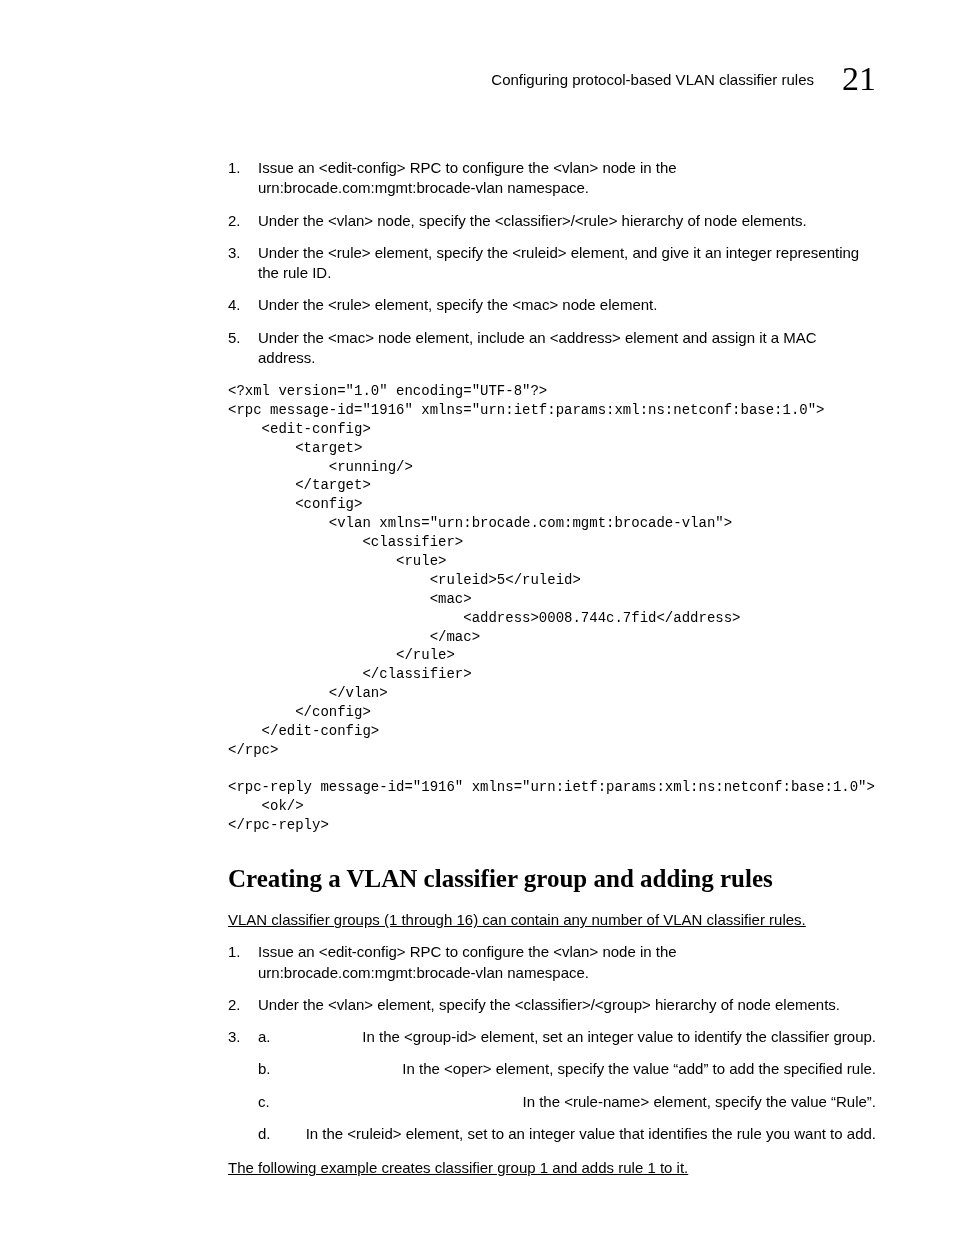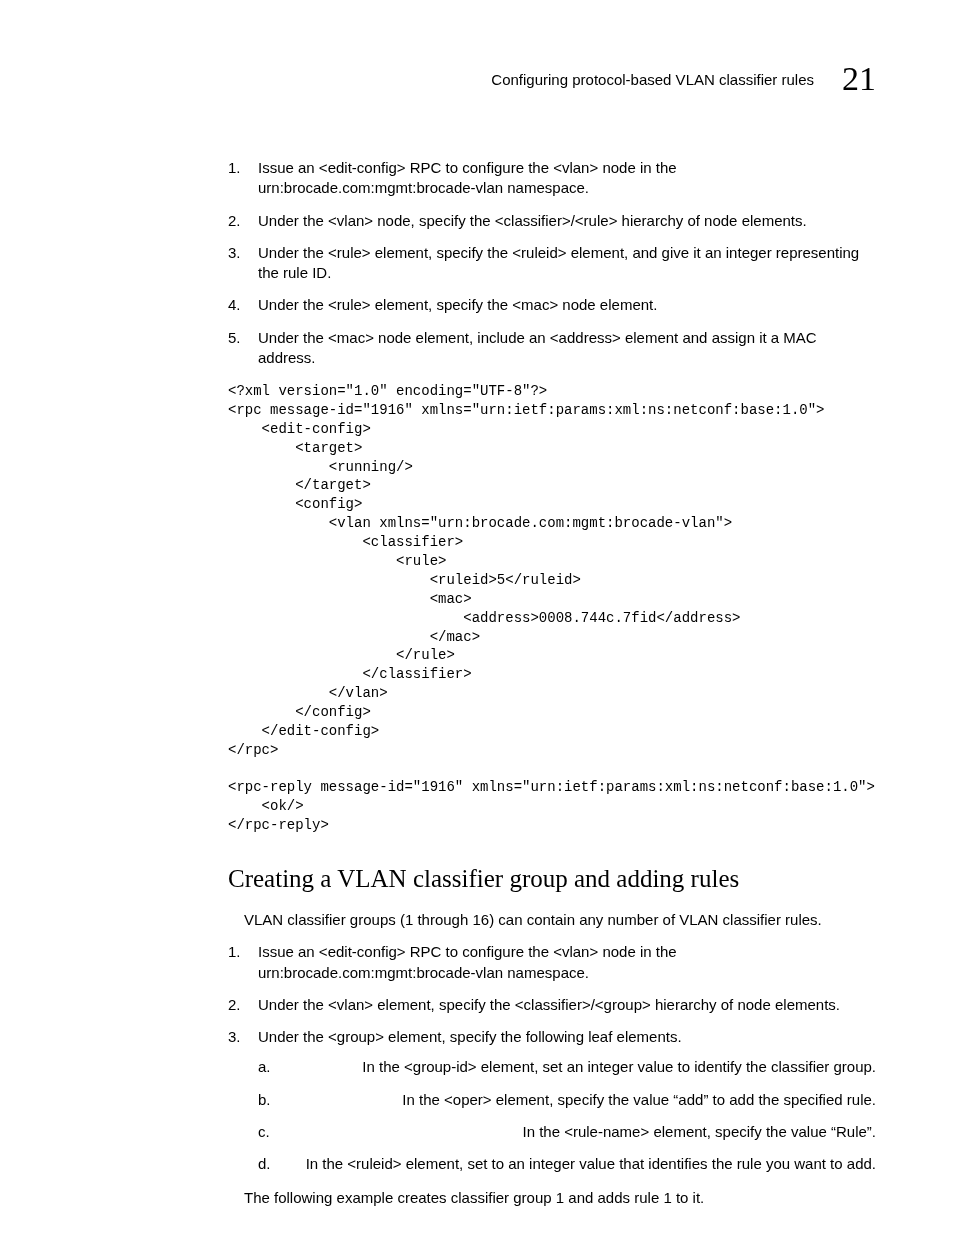--- a/index.html
+++ b/index.html
@@ -76,26 +76,27 @@
   }
   .code {
     font-family: "Courier New", Courier, monospace;
     font-size: 14px;
     white-space: pre;
     line-height: 1.35;
     margin: 8px 0 18px 0;
   }
   h2.section {
     font-family: Georgia, "Times New Roman", serif;
-    font-weight: 400;
+    font-weight: 700;
     font-size: 25px;
     margin: 28px 0 14px 0;
   }
   p.para {
-    margin: 0 0 12px 16px;
+    margin: 0 0 12px 0;
+    text-decoration: underline;
   }
 </style>
 </head>
 <body>
 
 <div class="page">
 
   <div class="running-head">
     <span class="running-title">Configuring protocol-based VLAN classifier rules</span>
     <span class="chapnum">21</span>
@@ -136,21 +137,20 @@
 &lt;/rpc-reply&gt;</div>
 
     <h2 class="section">Creating a VLAN classifier group and adding rules</h2>
 
     <p class="para">VLAN classifier groups (1 through 16) can contain any number of VLAN classifier rules.</p>
 
     <ol class="steps">
       <li>Issue an &lt;edit-config&gt; RPC to configure the &lt;vlan&gt; node in the urn:brocade.com:mgmt:brocade-vlan namespace.</li>
       <li>Under the &lt;vlan&gt; element, specify the &lt;classifier&gt;/&lt;group&gt; hierarchy of node elements.</li>
       <li>
-        <span>Under the &lt;group&gt; element, specify the following leaf elements.</span>
         <ol class="sublist">
           <li>In the &lt;group-id&gt; element, set an integer value to identify the classifier group.</li>
           <li>In the &lt;oper&gt; element, specify the value “add” to add the specified rule.</li>
           <li>In the &lt;rule-name&gt; element, specify the value “Rule”.</li>
           <li>In the &lt;ruleid&gt; element, set to an integer value that identifies the rule you want to add.</li>
         </ol>
       </li>
     </ol>
 
     <p class="para">The following example creates classifier group 1 and adds rule 1 to it.</p>

